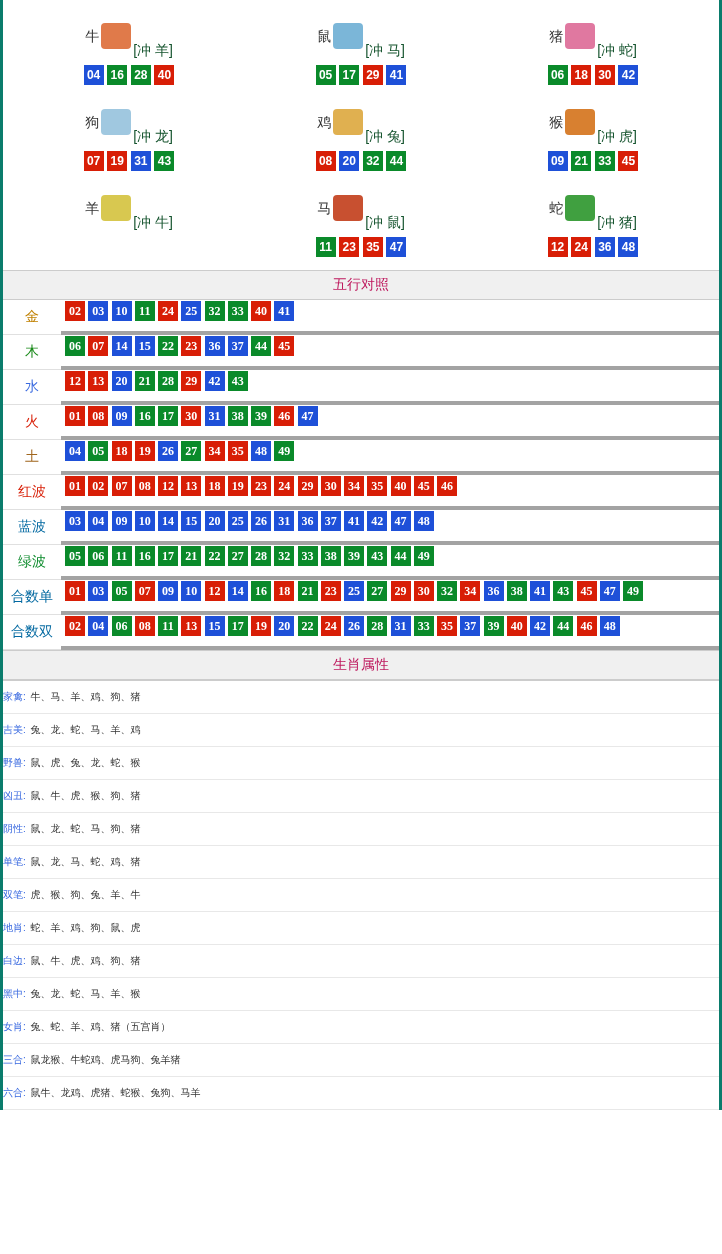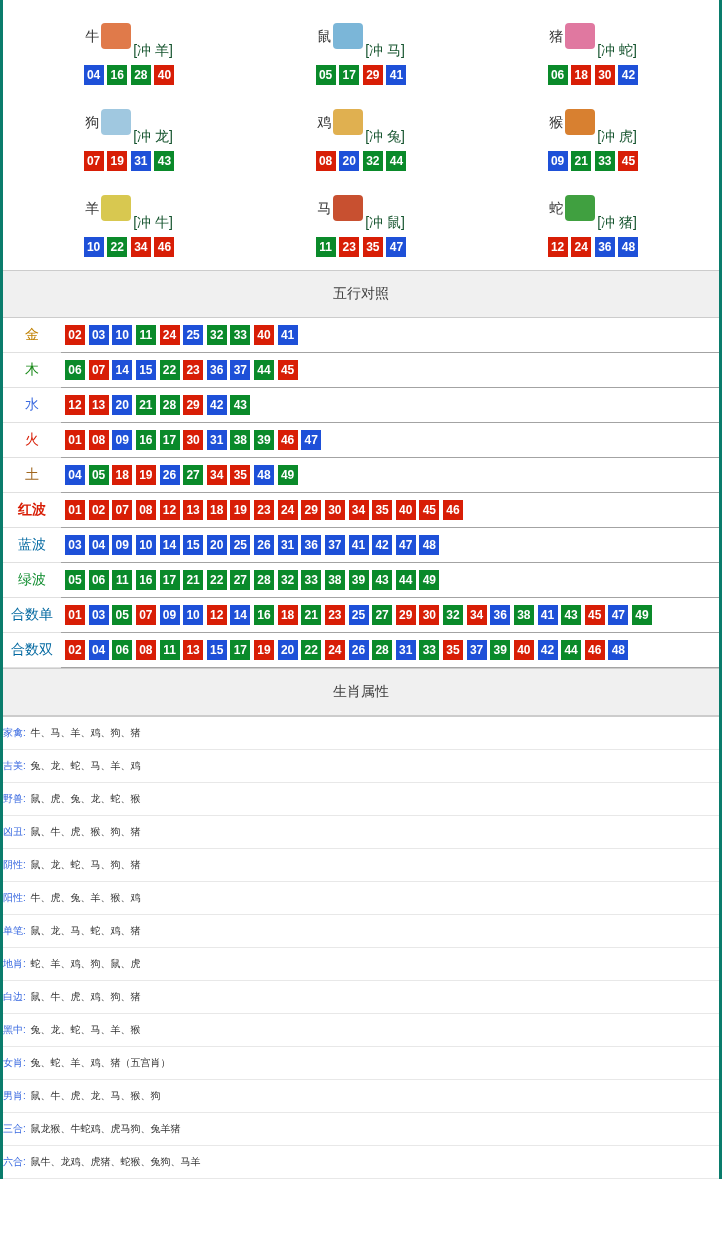--- a/index.html
+++ b/index.html
@@ -55,45 +55,46 @@
   }
   .red { background: #d81e06; }
   .blue { background: #1e50d8; }
   .green { background: #0a8a2a; }
   .section-header {
     background: #f0f0f0;
     border-top: 1px solid #ccc;
     border-bottom: 1px solid #ccc;
     text-align: center;
     font-size: 14px;
-    padding: 14px 0;
-    color: #404040;
+    padding: 5px 0;
+    color: #be185d;
   }
   .kv-table { display: table; width: 100%; }
   .kv-row { display: table-row; }
   .kv-label {
     display: table-cell;
     width: 50px;
     text-align: center;
     border-bottom: 1px solid #e0e0e0;
     padding: 8px 4px;
     font-size: 14px;
     vertical-align: middle;
   }
   .kv-value {
     display: table-cell;
-    border-bottom: 1px solid #a3a3a3;
-    padding: 6px 4px;
+    border-bottom: 4px solid #a3a3a3;
+    padding: 0 4px;
+    font-family: Liberation Serif, serif;
   }
   .c-gold { color: #c08000; }
   .c-wood { color: #1a8a1a; }
   .c-water { color: #3a6ae0; }
   .c-fire { color: #d81e06; }
   .c-earth { color: #a0661e; }
-  .c-red { color: #d81e06; font-weight: bold; }
+  .c-red { color: #d81e06; }
   .c-blue { color: #0369a1; }
   .c-green { color: #0a8a2a; }
   .attr-list { border-top: 1px solid #ccc; }
   .attr-row {
     text-align: left;
     padding: 9px 0;
     border-bottom: 1px solid #e8e8e8;
     font-size: 10px;
   }
   .attr-label { color: #3a6ae0; }
@@ -152,21 +153,20 @@
           <span class="zodiac-conflict">[冲 虎]</span>
         </div>
         <div class="balls"><span class="ball blue">09</span> <span class="ball green">21</span> <span class="ball green">33</span> <span class="ball red">45</span></div>
       </div>
       <div class="zodiac-cell">
         <div class="zodiac-title">
           <span class="zodiac-name">羊</span>
           <span class="zodiac-icon" style="background:#d8c850"></span>
           <span class="zodiac-conflict">[冲 牛]</span>
         </div>
-        <div class="balls"><span class="ball blue">10</span> <span class="ball green">22</span> <span class="ball red">34</span> <span class="ball red">46</span></div>
       </div>
       <div class="zodiac-cell">
         <div class="zodiac-title">
           <span class="zodiac-name">马</span>
           <span class="zodiac-icon" style="background:#c85030"></span>
           <span class="zodiac-conflict">[冲 鼠]</span>
         </div>
         <div class="balls"><span class="ball green">11</span> <span class="ball red">23</span> <span class="ball red">35</span> <span class="ball blue">47</span></div>
       </div>
       <div class="zodiac-cell">
@@ -229,24 +229,23 @@
       </div>
     </div>
 
   <div class="section-header">生肖属性</div>
   <div class="attr-list" id="attr-list">
       <div class="attr-row"><span class="attr-label">家禽:</span><span class="attr-value"> 牛、马、羊、鸡、狗、猪</span></div>
       <div class="attr-row"><span class="attr-label">吉美:</span><span class="attr-value"> 兔、龙、蛇、马、羊、鸡</span></div>
       <div class="attr-row"><span class="attr-label">野兽:</span><span class="attr-value"> 鼠、虎、兔、龙、蛇、猴</span></div>
       <div class="attr-row"><span class="attr-label">凶丑:</span><span class="attr-value"> 鼠、牛、虎、猴、狗、猪</span></div>
       <div class="attr-row"><span class="attr-label">阴性:</span><span class="attr-value"> 鼠、龙、蛇、马、狗、猪</span></div>
-      <div class="attr-row"><span class="attr-label">阳性:</span><span class="attr-value"> 牛、虎、兔、羊、猴、鸡</span></div>
       <div class="attr-row"><span class="attr-label">单笔:</span><span class="attr-value"> 鼠、龙、马、蛇、鸡、猪</span></div>
+      <div class="attr-row"><span class="attr-label">双笔:</span><span class="attr-value"> 虎、猴、狗、兔、羊、牛</span></div>
       <div class="attr-row"><span class="attr-label">地肖:</span><span class="attr-value"> 蛇、羊、鸡、狗、鼠、虎</span></div>
       <div class="attr-row"><span class="attr-label">白边:</span><span class="attr-value"> 鼠、牛、虎、鸡、狗、猪</span></div>
       <div class="attr-row"><span class="attr-label">黑中:</span><span class="attr-value"> 兔、龙、蛇、马、羊、猴</span></div>
       <div class="attr-row"><span class="attr-label">女肖:</span><span class="attr-value"> 兔、蛇、羊、鸡、猪（五宫肖）</span></div>
-      <div class="attr-row"><span class="attr-label">男肖:</span><span class="attr-value"> 鼠、牛、虎、龙、马、猴、狗</span></div>
       <div class="attr-row"><span class="attr-label">三合:</span><span class="attr-value"> 鼠龙猴、牛蛇鸡、虎马狗、兔羊猪</span></div>
       <div class="attr-row"><span class="attr-label">六合:</span><span class="attr-value"> 鼠牛、龙鸡、虎猪、蛇猴、兔狗、马羊</span></div>
     </div>
 
 </div>
 
 </body></html>

